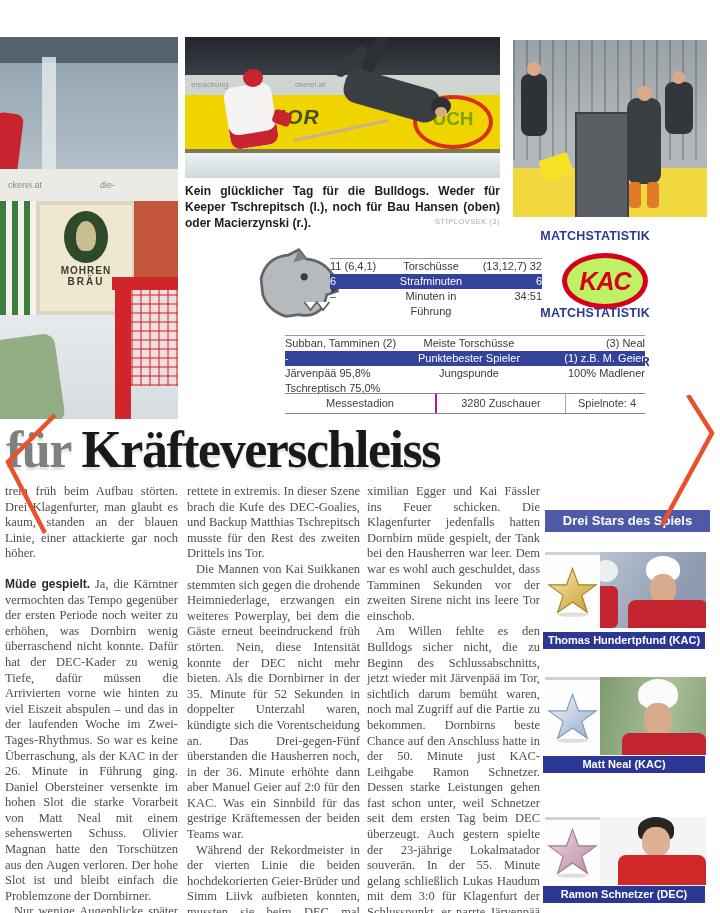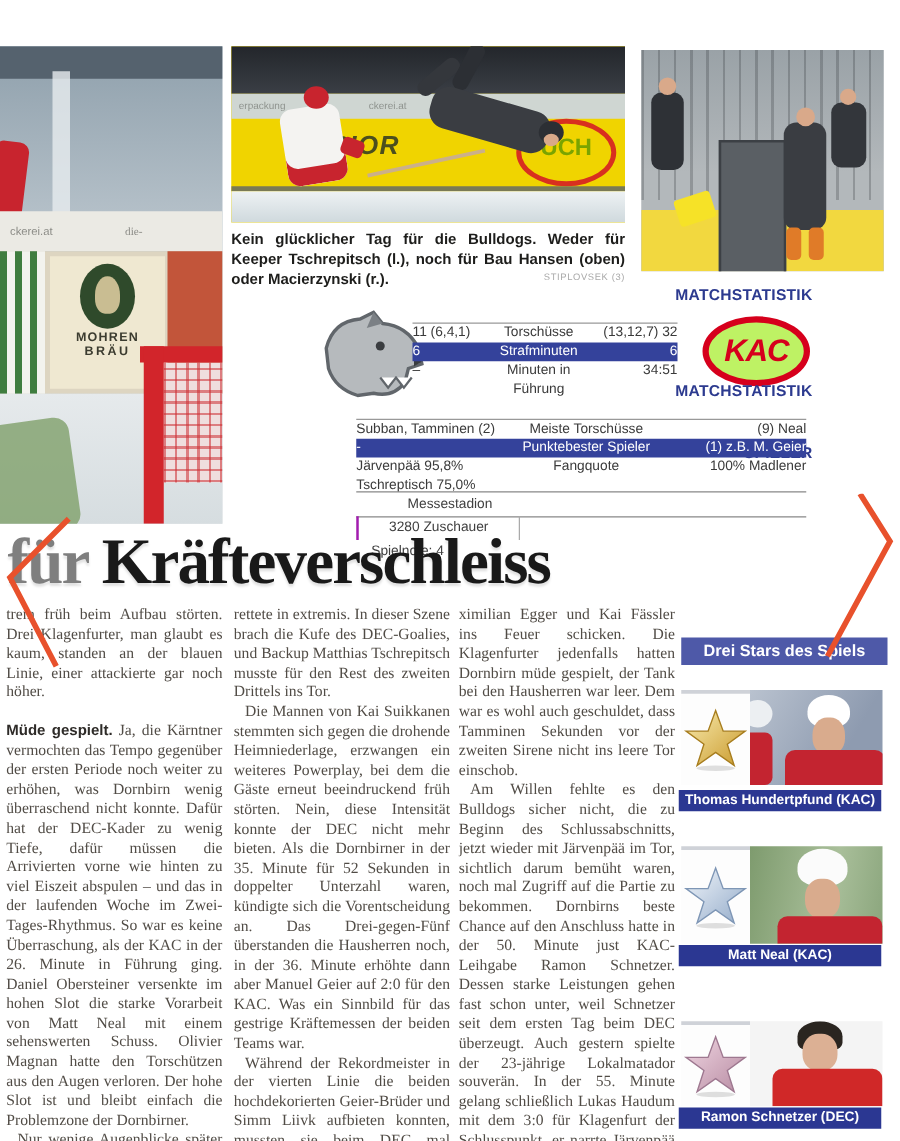--- a/index.html
+++ b/index.html
@@ -7,21 +7,21 @@
         font-family:"Liberation Sans",sans-serif;}
 
   
   .photo{position:absolute;overflow:hidden;}
   .photo-left{left:0;top:37px;width:178px;height:382px;background:linear-gradient(#8fa0ac,#b9c4cc 40%,#d8dde0);}
   .lp-topband{position:absolute;left:0;top:0;width:100%;height:26px;background:#55626e;}
   .lp-glasspost{position:absolute;left:42px;top:20px;width:14px;height:120px;background:#e7ecef;opacity:.8;}
   .lp-jersey{position:absolute;left:-8px;top:76px;width:28px;height:70px;background:#c8242e;border-radius:8px;transform:rotate(7deg);}
   .lp-whiteband{position:absolute;left:0;top:132px;width:100%;height:32px;background:#ebeae4;color:#8b8b86;font-size:9px;line-height:32px;}
   .lp-whiteband .t1{position:absolute;left:8px;}
-  .lp-whiteband .t2{position:absolute;left:100px;font-family:Liberation Serif, serif;}
+  .lp-whiteband .t2{position:absolute;left:100px;}
   .lp-ad{position:absolute;left:0;top:164px;width:100%;height:114px;background:#ddd5c1;}
   .lp-stripes{position:absolute;left:0;top:0;width:36px;height:114px;
       background:repeating-linear-gradient(90deg,#3f7d3f 0 6px,#f3f3ee 6px 12px);}
   .lp-emblem{position:absolute;left:40px;top:4px;width:92px;height:106px;background:#efe8d1;text-align:center;}
   .lp-oval{margin:6px auto 2px;width:44px;height:52px;background:#2f4a2b;border-radius:50%;position:relative;}
   .lp-oval:after{content:"";position:absolute;left:12px;top:10px;width:20px;height:30px;background:#c9bd92;border-radius:50% 50% 40% 40%;}
   .lp-adline1{font-size:10px;font-weight:bold;color:#3c3c30;letter-spacing:1px;}
   .lp-adline2{font-size:10px;font-weight:bold;color:#3c3c30;letter-spacing:2px;}
   .lp-orange{position:absolute;right:0;top:0;width:44px;height:114px;background:#c2553a;}
   .lp-ice{position:absolute;left:0;top:278px;width:100%;height:104px;background:linear-gradient(#e6eaec,#d6dde0);}
@@ -81,21 +81,21 @@
        box-sizing:border-box;background:#bef264;text-align:center;}
   .kac span{font-size:25px;font-weight:800;font-style:italic;color:#d6001c;line-height:46px;letter-spacing:-1px;}
   .team-table{position:absolute;left:80px;top:29px;width:212px;}
   .player-table{position:absolute;left:35px;top:106px;width:360px;}
   .srow{display:flex;height:15px;line-height:15px;}
   .srow.first{border-top:1px solid #999;}
   .srow.hl{background:#34429b;color:#fff;}
   .team-table .sl{width:62px;} .team-table .sc{flex:1;text-align:center;} .team-table .sr{width:72px;text-align:right;}
   .player-table .sl{width:126px;} .player-table .sc{flex:1;text-align:center;} .player-table .sr{width:118px;text-align:right;}
   .s-footer{position:absolute;left:35px;top:164px;width:360px;height:19px;line-height:19px;
-            border-top:1px solid #888;border-bottom:1px solid #888;display:flex;color:#3f3f3f;flex-direction:column;}
+            border-top:1px solid #888;border-bottom:1px solid #888;display:flex;color:#3f3f3f;}
   .s-footer .f1{width:150px;text-align:center;}
   .s-footer .f2{width:128px;text-align:center;border-left:2px solid #a21caf;border-right:1px solid #aaa;}
   .s-footer .f3{flex:1;padding-left:12px;}
 
   
   .headline{position:absolute;left:6px;top:420px;margin:0;font-family:"Liberation Serif",serif;
             font-weight:bold;font-size:52px;letter-spacing:-1.5px;white-space:nowrap;
             text-shadow:0 3px 2px rgba(0,0,0,.12);}
   .hl-gray{color:#7f7f7f;} .hl-black{color:#191919;}
 
@@ -243,30 +243,30 @@
       </div>
     </div>
 
     <div class="s-title t2a">MATCHSTATISTIK</div>
     <div class="s-title t2b">SPIELER</div>
 
     <div class="player-table">
       <div class="srow first">
         <span class="sl">Subban, Tamminen (2)</span>
         <span class="sc">Meiste Torschüsse</span>
-        <span class="sr">(9) Neal</span>
+        <span class="sr">(3) Neal</span>
       </div>
       <div class="srow hl">
         <span class="sl">-</span>
         <span class="sc">Punktebester Spieler</span>
         <span class="sr">(1) z.B.  M. Geier</span>
       </div>
       <div class="srow">
         <span class="sl">Järvenpää 95,8%</span>
-        <span class="sc">Fangquote</span>
+        <span class="sc">Jungspunde</span>
         <span class="sr">100% Madlener</span>
       </div>
       <div class="srow">
         <span class="sl">Tschreptisch 75,0%</span>
         <span class="sc"></span>
         <span class="sr"></span>
       </div>
     </div>
 
     <div class="s-footer">

